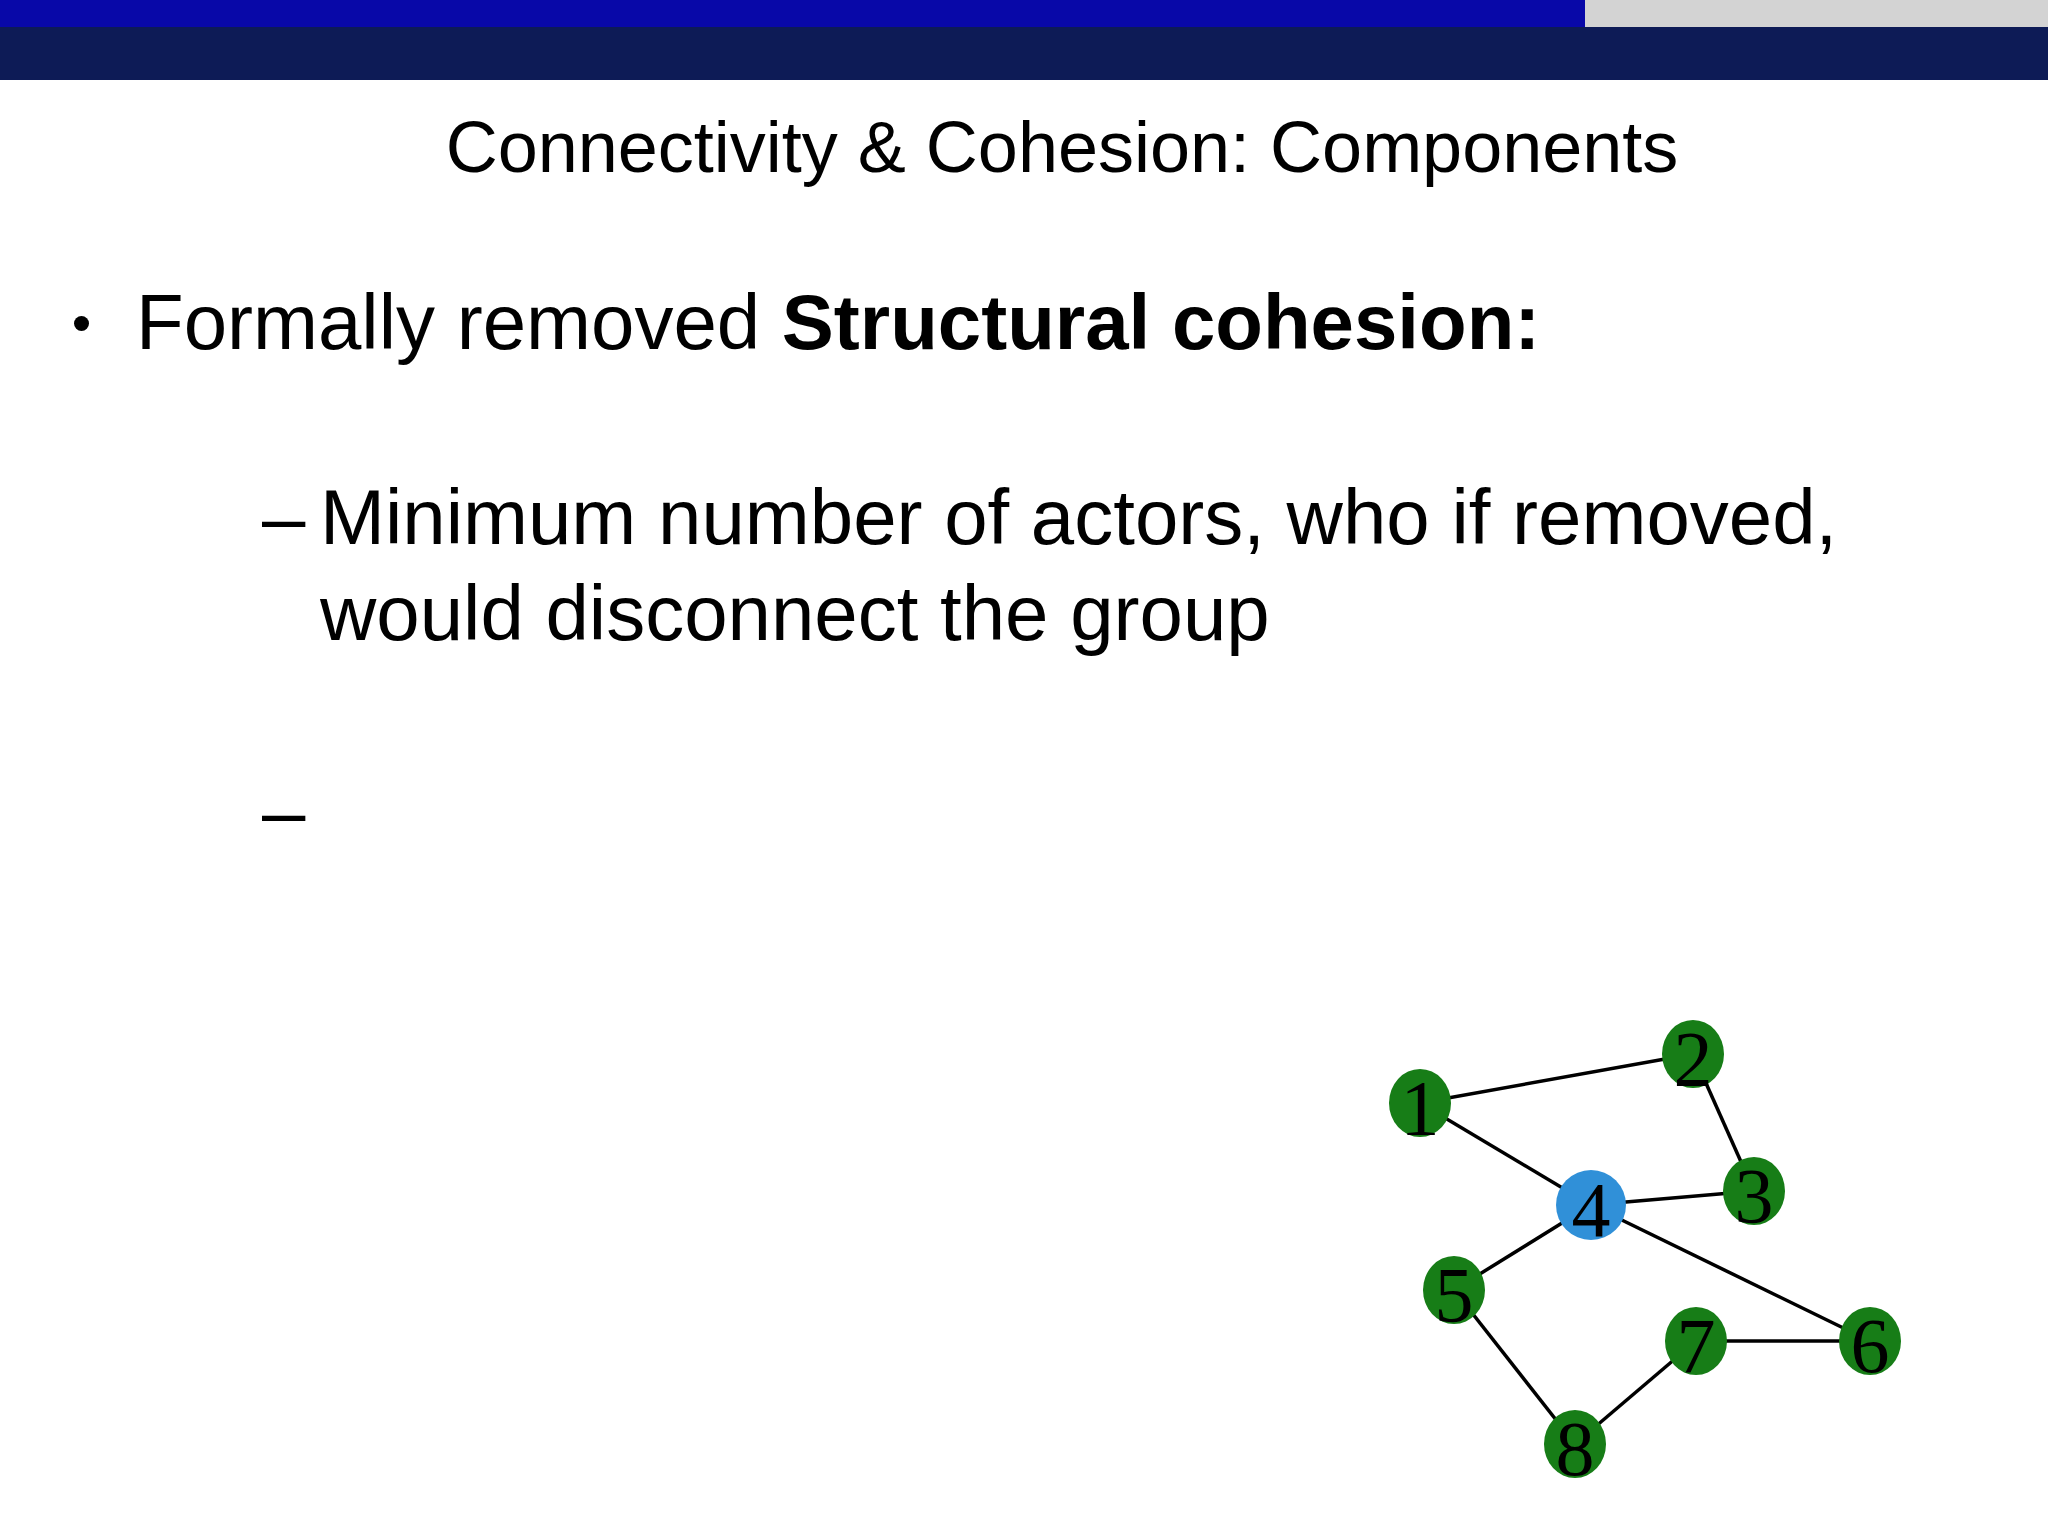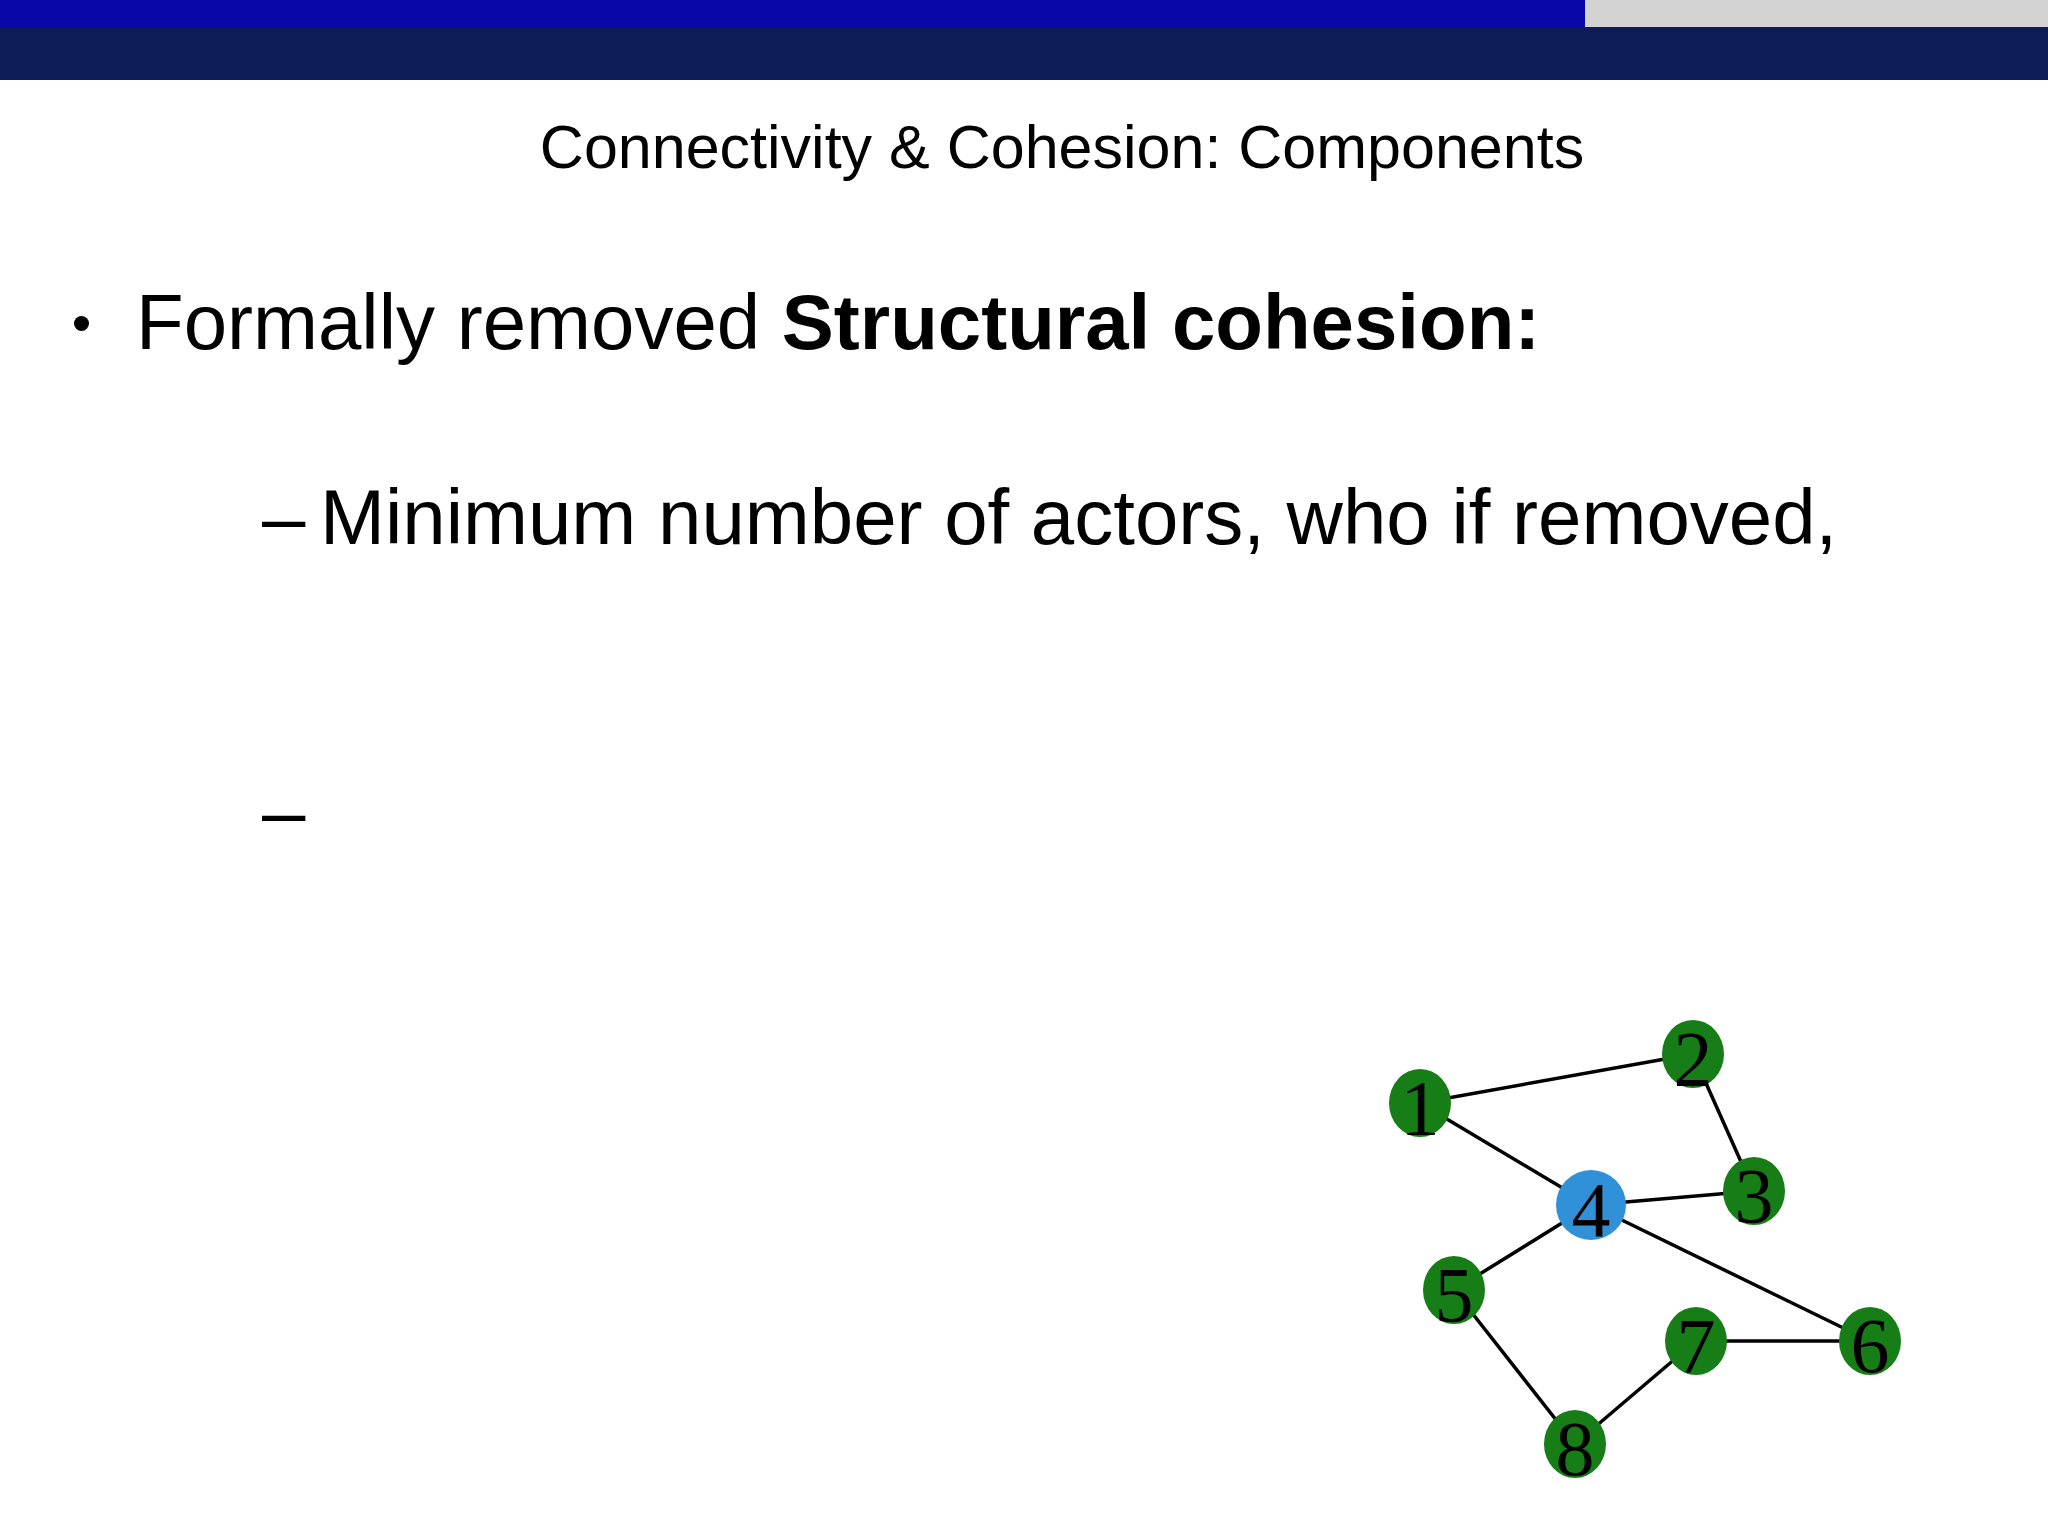--- a/index.html
+++ b/index.html
@@ -32,21 +32,21 @@
     width: 2048px; height: 53px;
   }
   
   .slide-title {
     position: absolute;
     left: 0; top: 94px;
     width: 2048px;
     padding-left: 76px;
     box-sizing: border-box;
     text-align: center;
-    font-size: 61px;
+    font-size: 72px;
     line-height: 106px;
     white-space: nowrap;
   }
   
   .body-text {
     font-size: 78px;
     line-height: 96px;
     white-space: nowrap;
   }
   .bullet-row {
@@ -101,20 +101,21 @@
 
 <div class="bullet-row body-text">
   <span class="bullet-dot"></span>
   <span class="bullet-main-text"><span>Formally removed </span><span class="bold-seg">Structural cohesion:</span></span>
 </div>
 
 <div class="sub-bullet first body-text">
   <span class="dash-marker">–</span>
   <span>
     <div>Minimum number of actors, who if removed,</div>
+    <div>would disconnect the group</div>
   </span>
 </div>
 
 <div class="sub-bullet second body-text">
   <span class="dash-marker">–</span>
   <span>
   </span>
 </div>
 
 <svg class="graph-svg" id="graph" viewBox="0 0 2048 1536" xmlns="http://www.w3.org/2000/svg">

